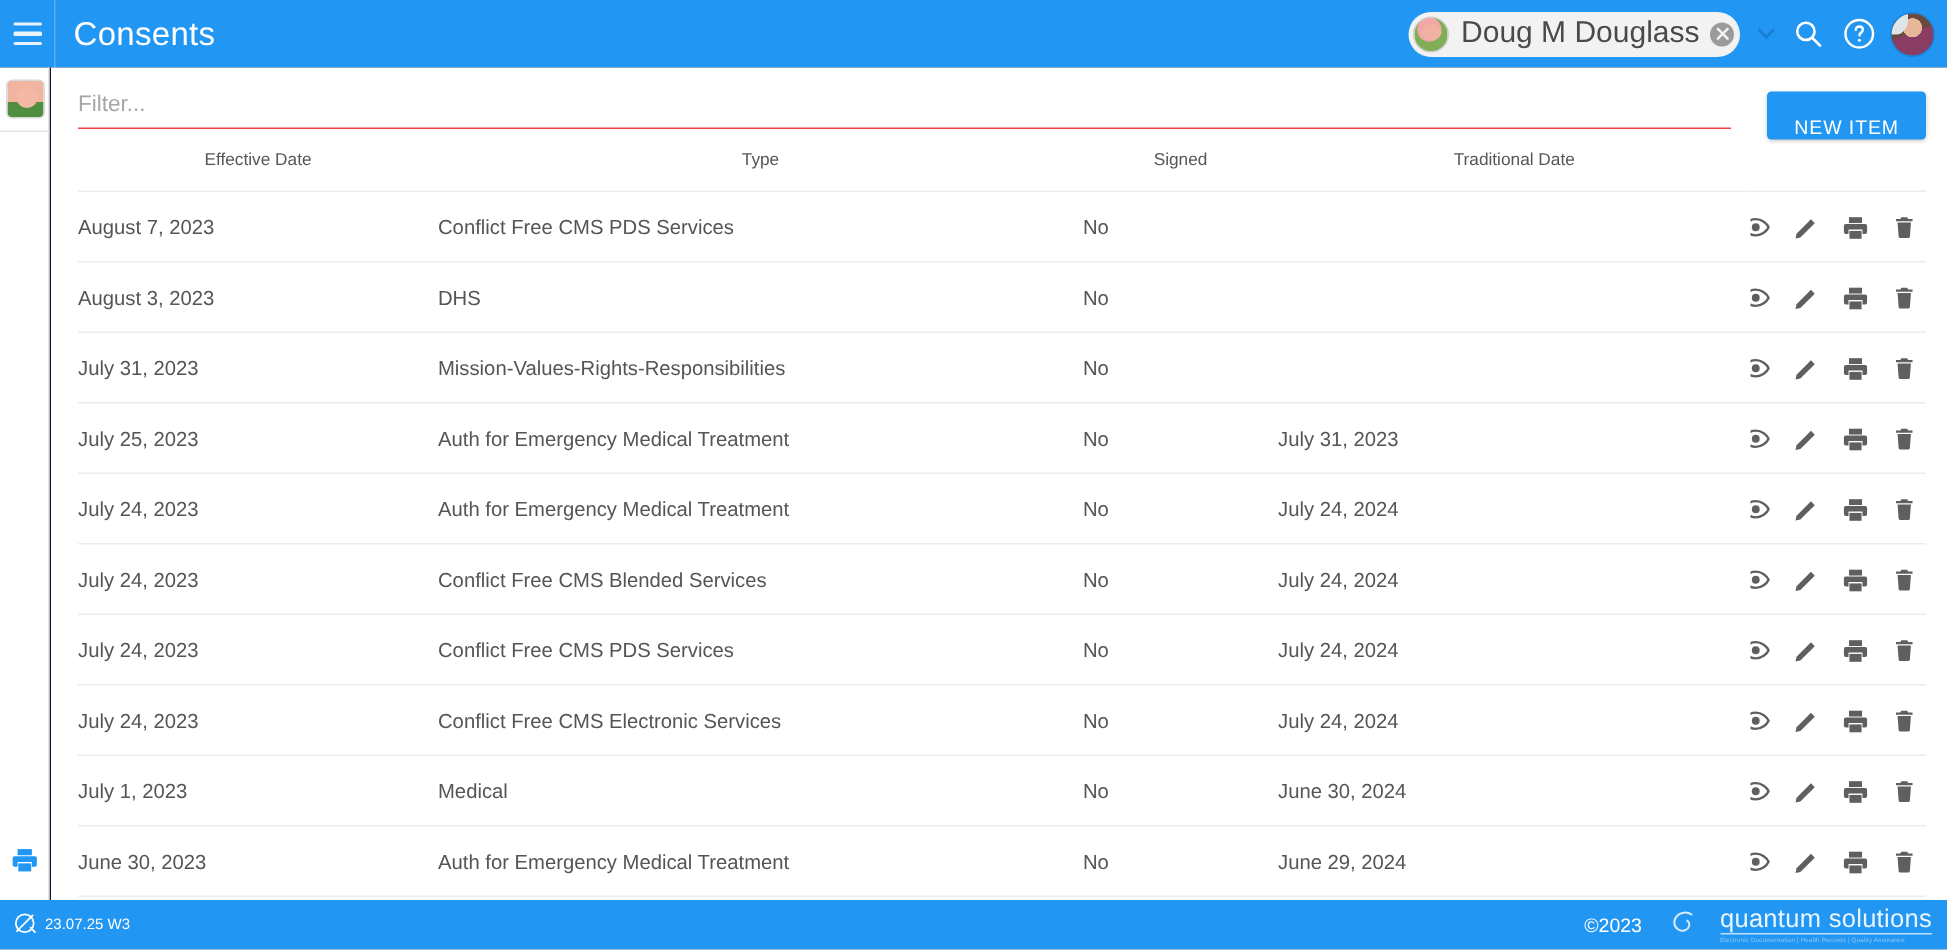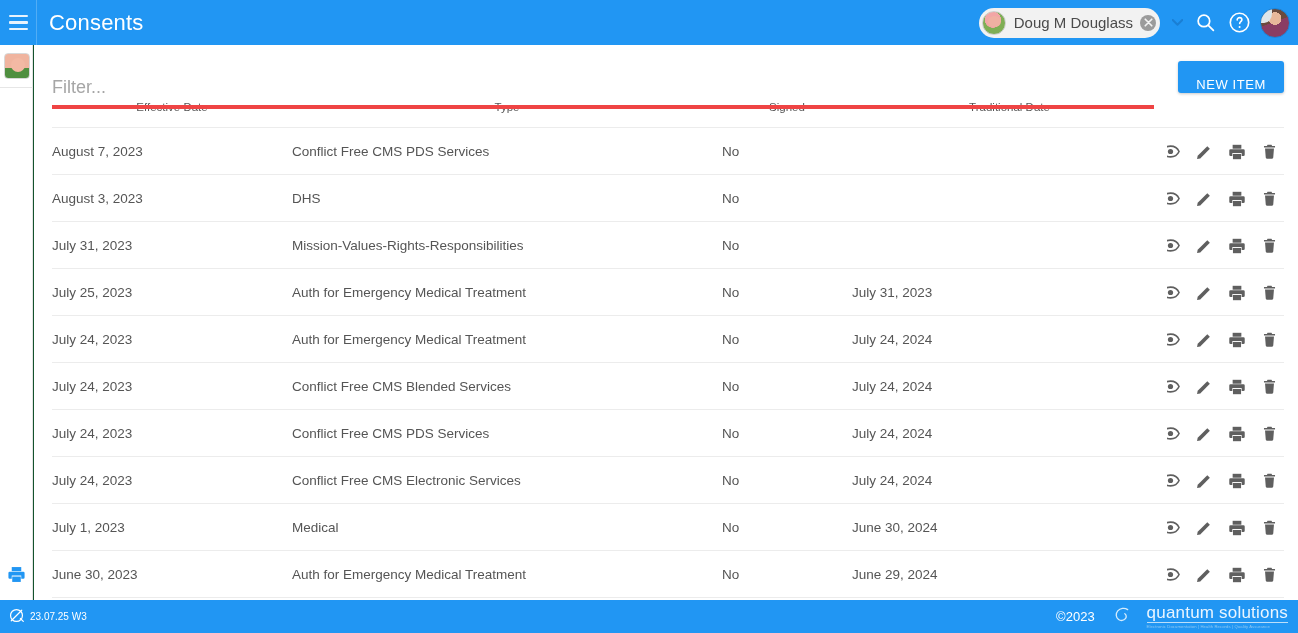--- a/index.html
+++ b/index.html
@@ -5,21 +5,21 @@
   * { box-sizing: border-box; margin: 0; padding: 0; }
   html, body {
     width: 1298px; height: 633px;
     font-family: "Liberation Sans", sans-serif;
     background: #ffffff;
     overflow: hidden;
   }
   #app {
     position: relative;
     width: 1298px; height: 633px;
-    background: #14532d;
+    background: #0f172a;
   }
 
   
   .appbar {
     position: absolute; top: 0; left: 0;
     width: 1298px; height: 45px;
     background: #2196f3;
     display: flex; align-items: center;
   }
   .hamburger {
@@ -62,21 +62,21 @@
     overflow: hidden;
     position: relative;
   }
   .chip-avatar::after {
     content: "";
     position: absolute; left: 5px; top: 4px;
     width: 13px; height: 11px; border-radius: 50%;
     background: #f0b0a2;
   }
   .chip-name {
-    font-size: 15px; color: #4a4a4a;
+    font-size: 20px; color: #4a4a4a;
     padding: 0 7px 0 8px;
     white-space: nowrap;
   }
   .chip-close {
     width: 16px; height: 16px; border-radius: 50%;
     background: #9b9b9b;
     display: flex; align-items: center; justify-content: center;
     flex: 0 0 auto;
     cursor: pointer;
   }
@@ -147,28 +147,27 @@
   .toolbar {
     position: relative;
     height: 48px;
     display: flex; align-items: flex-start;
     padding: 16px 14px 0 18px;
   }
   .filter-field {
     flex: 1 1 auto;
     max-width: 1108px;
     border: none;
-    border-bottom: 4px solid #ef4444;
+    border-bottom: 1px solid #ef4444;
     outline: none;
     background: transparent;
     font-family: "Liberation Sans", sans-serif;
-    font-size: 18px;
+    font-size: 15px;
     color: #3f3f3f;
     padding: 0 0 7px 0;
-    margin-top: 16px;
   }
   .filter-field::placeholder { color: #a6a6a6; }
   .new-item-btn {
     margin-left: 24px;
     background: #2196f3;
     color: #ffffff;
     border: none; border-radius: 3px;
     height: 32px;
     padding: 16px 18px;
     font-family: "Liberation Sans", sans-serif;

